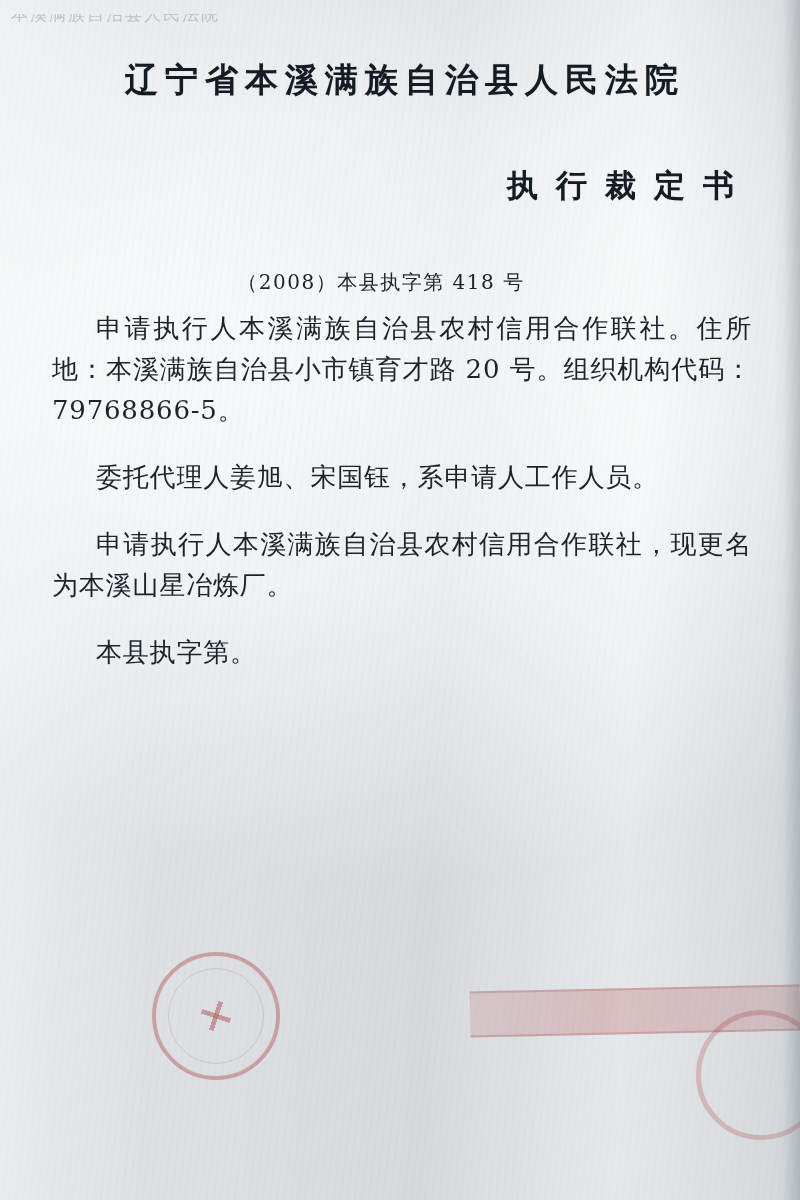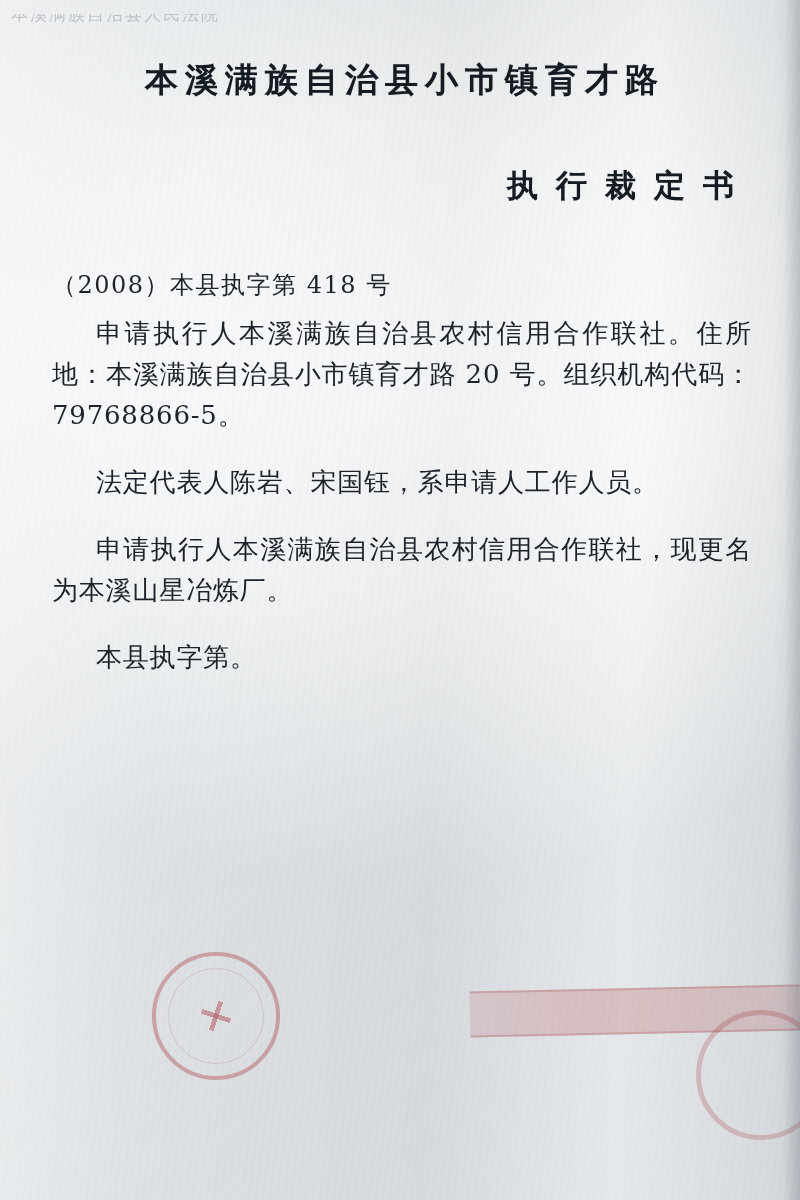--- a/index.html
+++ b/index.html
@@ -89,23 +89,23 @@
     font-weight: 700;
     letter-spacing: 18px;
     text-align: right;
     color: #151b22;
     text-shadow: 0 0 1px rgba(30,40,50,0.25);
     padding-left: 18px;
   }
 
   .case-no {
     margin-top: 62px;
-    font-size: 24px;
+    font-size: 20px;
     letter-spacing: 1.5px;
-    text-align: left;
+    text-align: center;
     padding-right: 42px;
     color: #1c232b;
   }
 
   .para {
     margin-top: 9px;
     font-size: 26px;
     line-height: 41px;
     letter-spacing: 0.8px;
     text-indent: 44px;
@@ -180,28 +180,28 @@
 <body>
 
 <div class="scan">
 
   <div class="top-sliver">
     <span>本溪满族自治县人民法院</span>
   </div>
 
   <div class="doc">
 
-    <div class="court-name">本溪满族自治县小市镇育才路</div>
+    <div class="court-name">辽宁省本溪满族自治县人民法院</div>
 
     <div class="doc-title">执行裁定书</div>
 
     <div class="case-no">（2008）本县执字第 418 号</div>
 
     <p class="para">申请执行人本溪满族自治县农村信用合作联社。住所地：本溪满族自治县小市镇育才路 20 号。组织机构代码：79768866-5。</p>
-    <p class="para">法定代表人陈岩、宋国钰，系申请人工作人员。</p>
+    <p class="para">委托代理人姜旭、宋国钰，系申请人工作人员。</p>
     <p class="para">申请执行人本溪满族自治县农村信用合作联社，现更名为本溪山星冶炼厂。</p>
     <p class="para">本县执字第。</p>
 
   </div>
 
   <div class="stamp-round"></div>
   <div class="stamp-bar"></div>
   <div class="stamp-corner"></div>
 
 </div>

